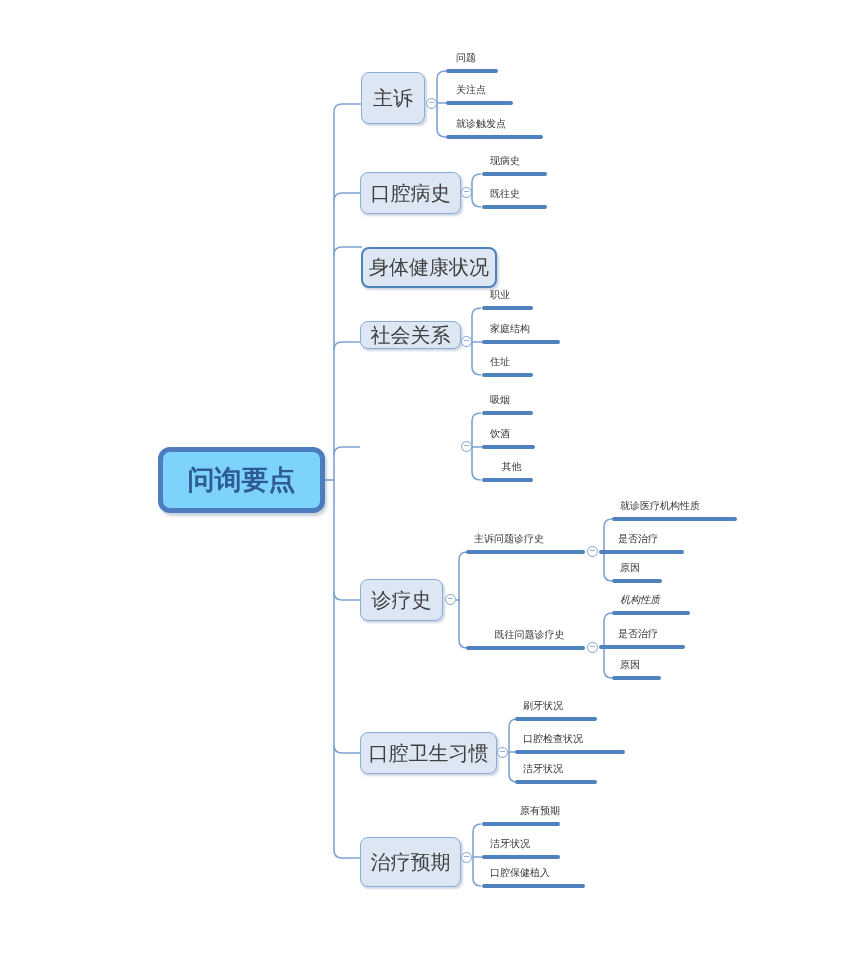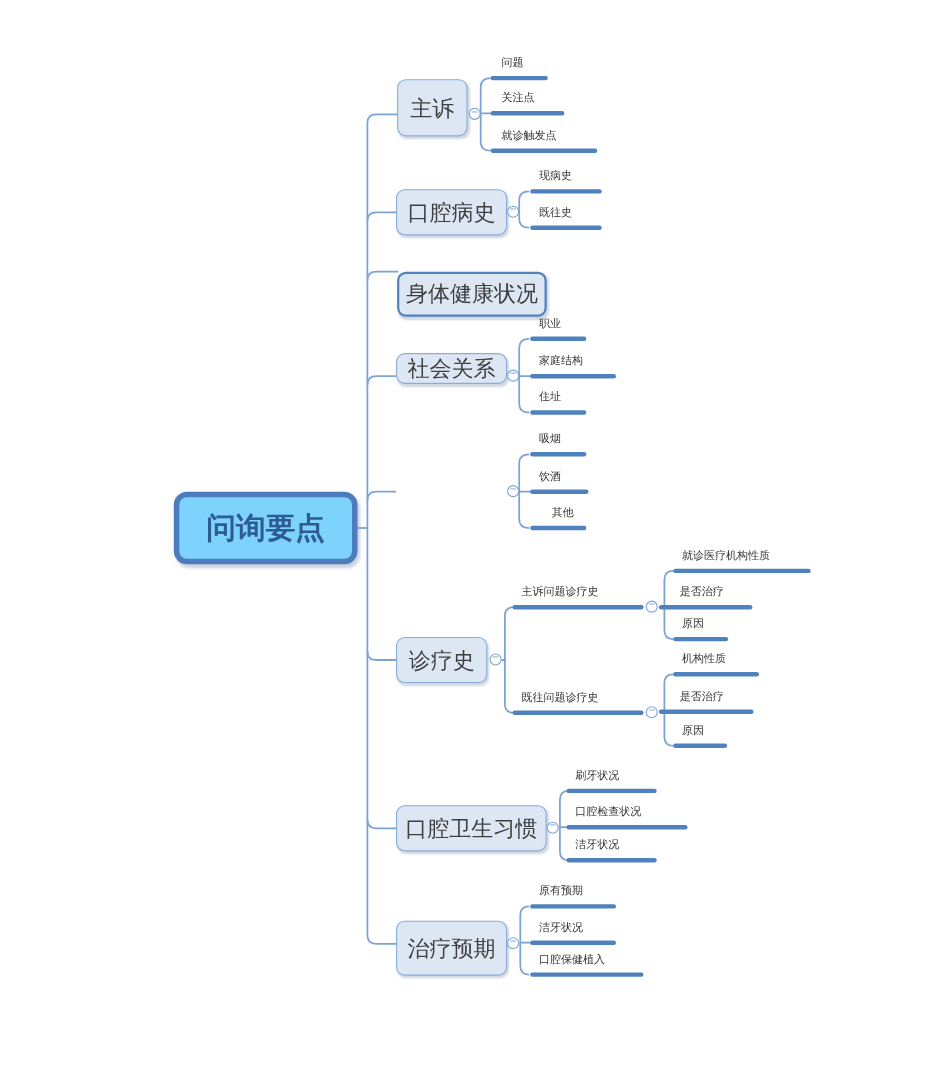--- a/index.html
+++ b/index.html
@@ -124,39 +124,39 @@
   </div>
   <div class="leaf" style="left:482px;top:459px;width:51px;text-align:center;">
     <span class="lbl">其他</span>
     <div class="bar"></div>
   </div>
 
   <div class="leaf" style="left:466px;top:531px;width:119px;">
     <span class="lbl">主诉问题诊疗史</span>
     <div class="bar"></div>
   </div>
-  <div class="leaf" style="left:466px;top:627px;width:119px;">
+  <div class="leaf" style="left:466px;top:627px;width:119px;text-align:center;">
     <span class="lbl">既往问题诊疗史</span>
     <div class="bar"></div>
   </div>
 
   <div class="leaf" style="left:612px;top:498px;width:125px;">
     <span class="lbl">就诊医疗机构性质</span>
     <div class="bar"></div>
   </div>
   <div class="leaf pad19" style="left:599px;top:531px;width:85px;">
     <span class="lbl">是否治疗</span>
     <div class="bar"></div>
   </div>
   <div class="leaf" style="left:612px;top:560px;width:50px;">
     <span class="lbl">原因</span>
     <div class="bar"></div>
   </div>
 
-  <div class="leaf" style="left:612px;top:592px;width:78px;">
+  <div class="leaf" style="left:612px;top:592px;width:78px;font-style:italic;">
     <span class="lbl">机构性质</span>
     <div class="bar"></div>
   </div>
   <div class="leaf pad19" style="left:599px;top:626px;width:86px;">
     <span class="lbl">是否治疗</span>
     <div class="bar"></div>
   </div>
   <div class="leaf" style="left:612px;top:657px;width:49px;">
     <span class="lbl">原因</span>
     <div class="bar"></div>
@@ -168,21 +168,21 @@
   </div>
   <div class="leaf" style="left:515px;top:731px;width:110px;">
     <span class="lbl">口腔检查状况</span>
     <div class="bar"></div>
   </div>
   <div class="leaf" style="left:515px;top:761px;width:82px;">
     <span class="lbl">洁牙状况</span>
     <div class="bar"></div>
   </div>
 
-  <div class="leaf" style="left:482px;top:803px;width:78px;">
+  <div class="leaf" style="left:482px;top:803px;width:78px;text-align:right;">
     <span class="lbl">原有预期</span>
     <div class="bar"></div>
   </div>
   <div class="leaf" style="left:482px;top:836px;width:78px;">
     <span class="lbl">洁牙状况</span>
     <div class="bar"></div>
   </div>
   <div class="leaf" style="left:482px;top:865px;width:103px;">
     <span class="lbl">口腔保健植入</span>
     <div class="bar"></div>

